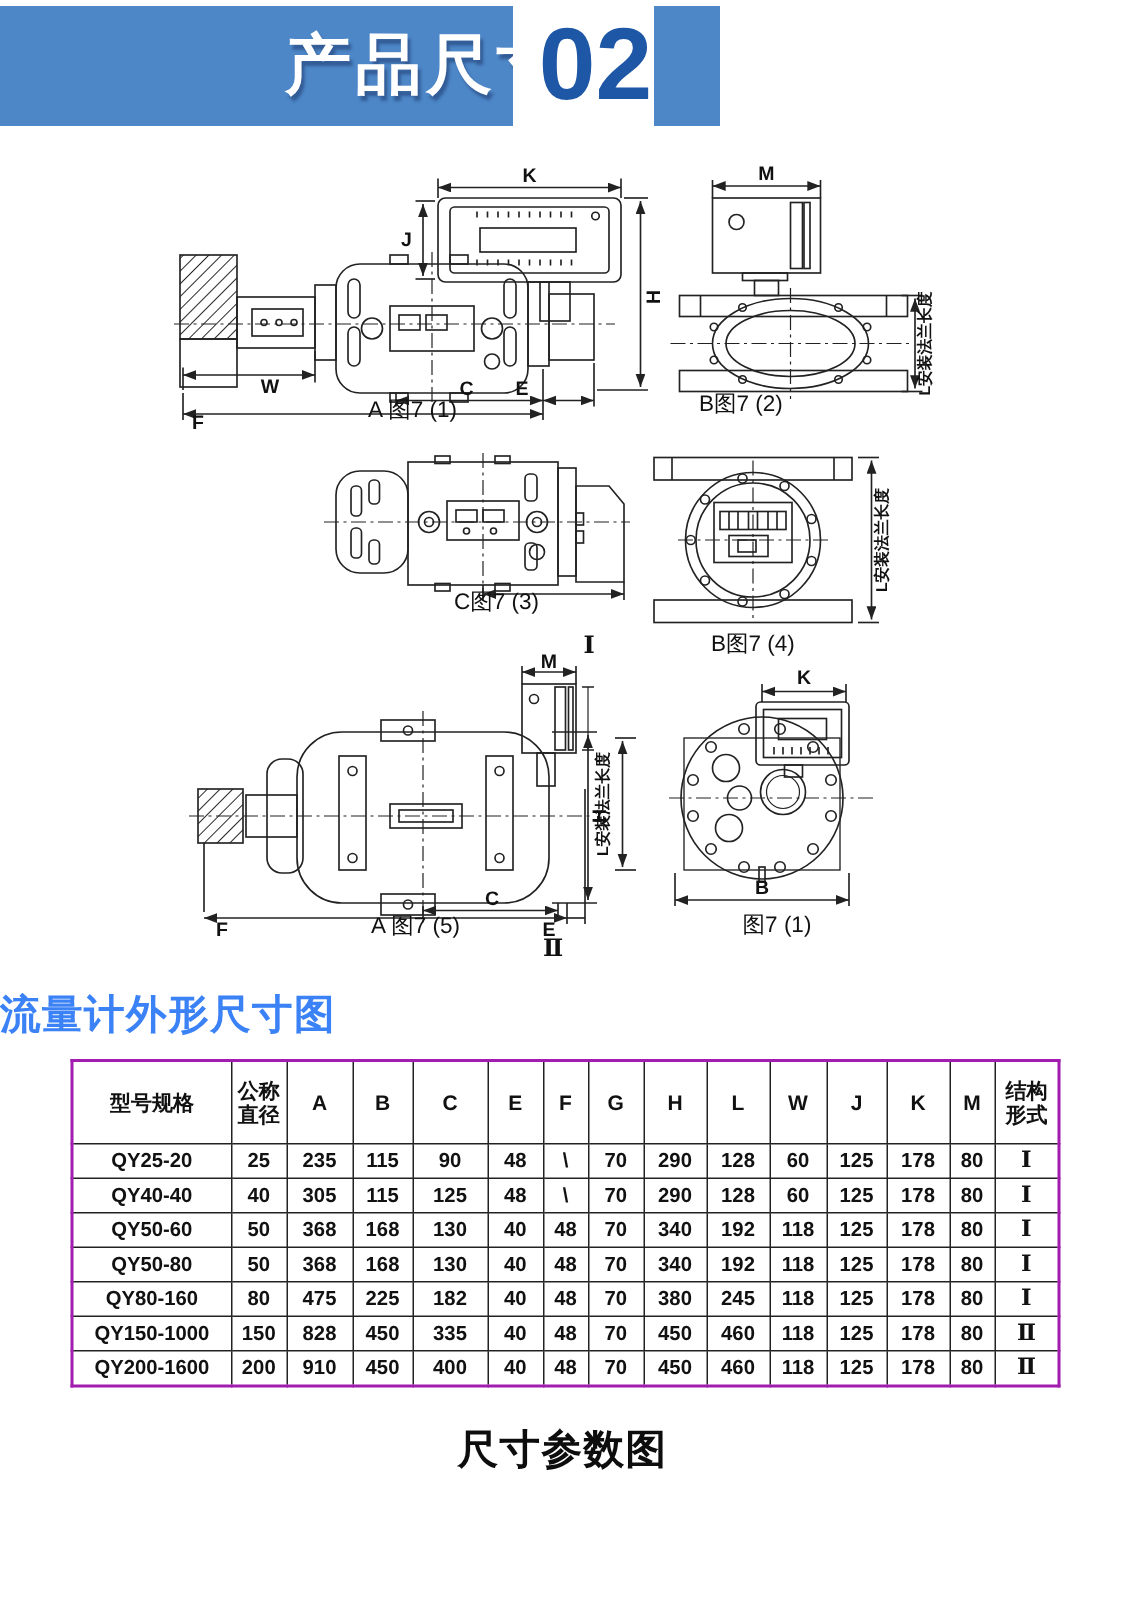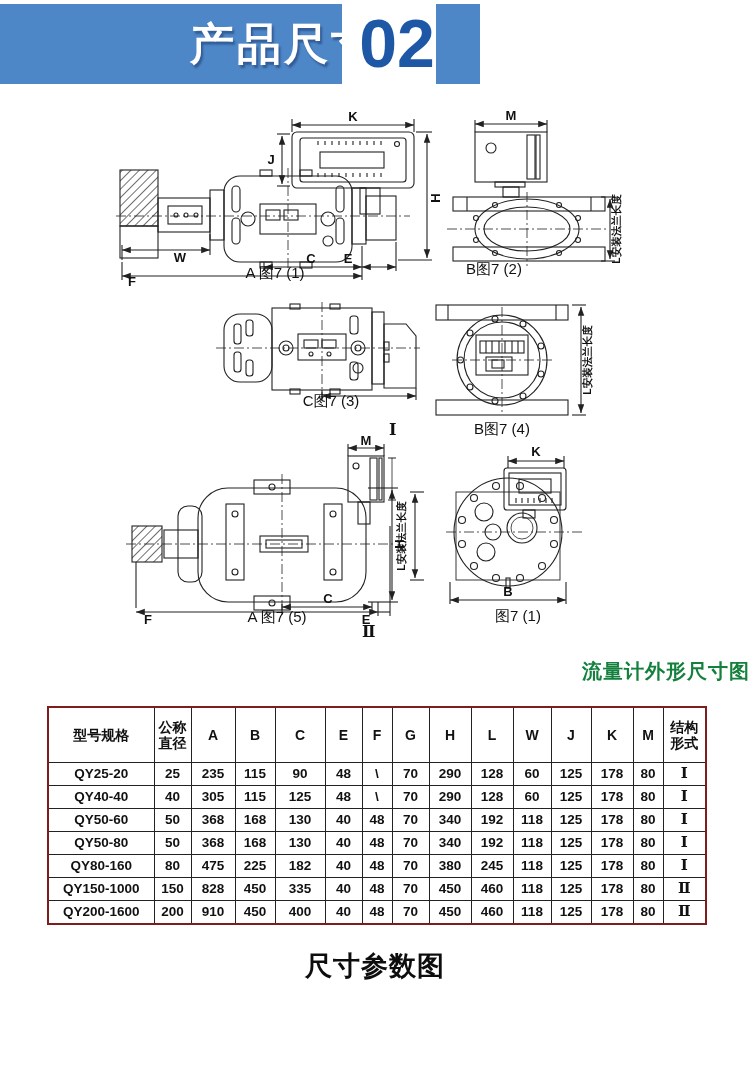--- a/index.html
+++ b/index.html
@@ -13,26 +13,26 @@
     text-shadow:2px 3px 2px rgba(20,40,90,.45);}
   .header-num{position:absolute;left:342px;top:4px;width:110px;height:80px;background:#fff;
     color:#1e57a5;font-size:68px;font-weight:bold;text-align:center;line-height:78px;}
   .header-square{position:absolute;left:436px;top:4px;width:44px;height:80px;background:#4d87c7;}
 
   
   svg.fig{position:absolute;overflow:visible;}
   .fig-caption{position:absolute;width:160px;text-align:center;font-size:15px;font-weight:normal;color:#111;}
   .roman-mark{position:absolute;font-family:"DejaVu Serif","Liberation Serif",serif;font-size:16px;font-weight:bold;color:#111;}
 
-  .sec-title{position:absolute;left:0;top:658px;width:750px;text-align:right;
-    font-size:20px;font-weight:bold;color:#15803d;letter-spacing:1px;}
+  .sec-title{position:absolute;left:0;top:658px;width:750px;text-align:left;
+    font-size:27px;font-weight:bold;color:#3b82f6;letter-spacing:1px;}
 
   
   .table-wrap{position:absolute;left:47px;top:706px;}
-  table.spec{border-collapse:collapse;table-layout:fixed;width:658px;border:2px solid #7f1d1d;padding-left:20px;}
+  table.spec{border-collapse:collapse;table-layout:fixed;width:658px;border:2px solid #a21caf;padding-left:20px;}
   table.spec th,table.spec td{border:1px solid #222;text-align:center;vertical-align:middle;
     padding:0;font-size:13.5px;font-weight:bold;color:#111;height:22px;line-height:1.15;}
   table.spec thead th{height:54px;font-size:14px;}
   table.spec .roman{font-family:"DejaVu Serif","Liberation Serif",serif;font-size:15px;}
 
   .params-title{position:absolute;left:0;top:948px;width:750px;text-align:center;
     font-size:27px;font-weight:bold;color:#0d0d0d;letter-spacing:1px;}
   .flange-note{position:absolute;left:0;top:992px;width:750px;text-align:center;
     font-size:21px;font-weight:600;color:#1a1a1a;letter-spacing:0.5px;}
 </style>

